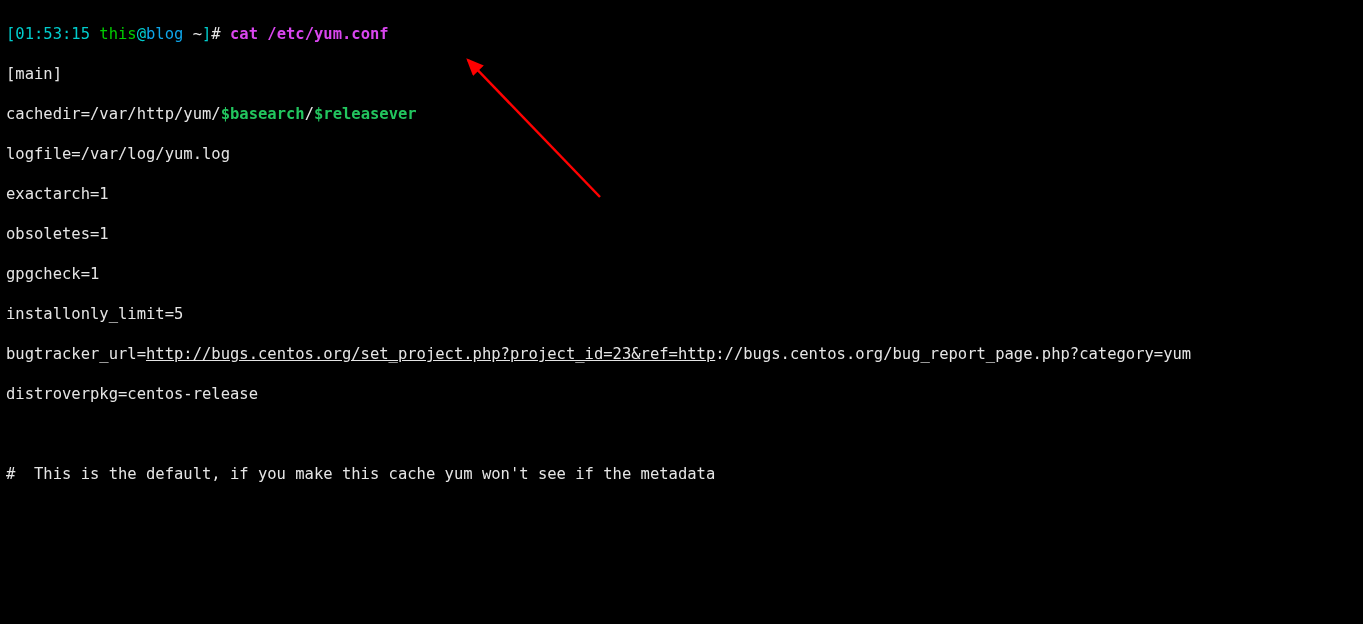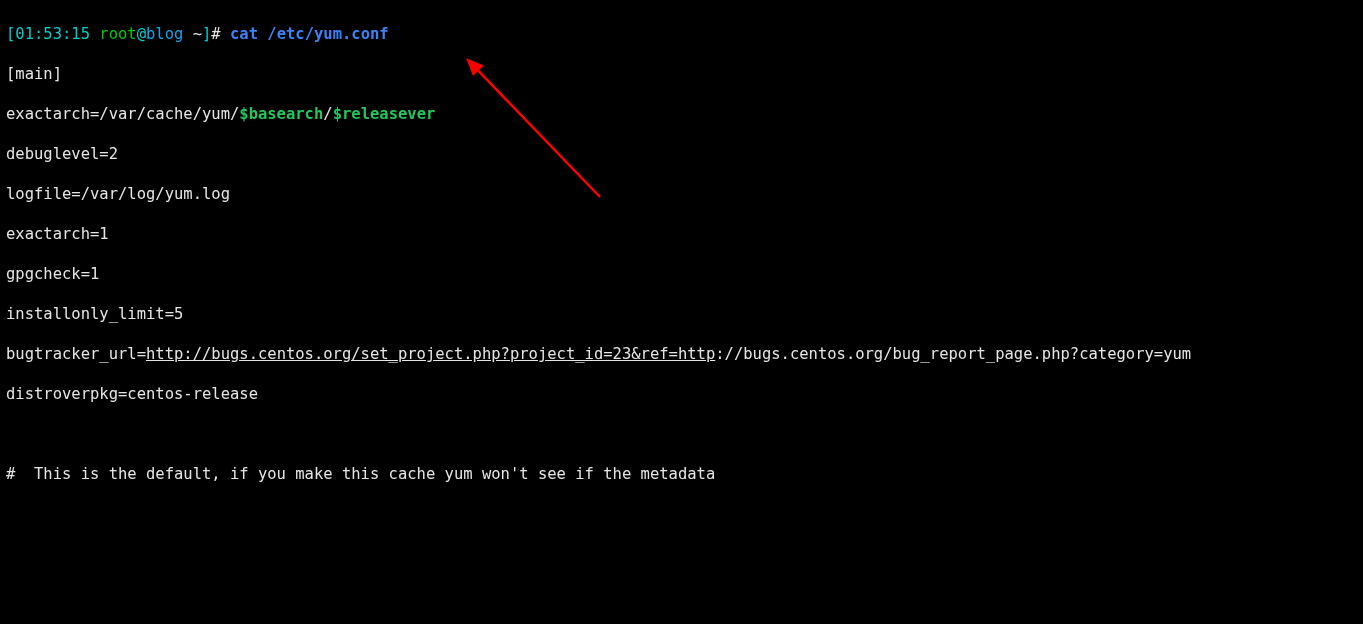--- a/index.html
+++ b/index.html
@@ -18,39 +18,39 @@
     position: relative;
     padding: 4px 6px;
     white-space: pre;
   }
   .line { display: block; }
   .teal   { color: #00cccc; }
   .green  { color: #00cc00; }
   .purple { color: #0ea5e9; }
   .white  { color: #e5e5e5; }
   .yellowB { color: #22c55e; font-weight: bold; }
-  .whiteB  { color: #3b82f6; font-weight: bold; }
+  .whiteB  { color: #d946ef; font-weight: bold; }
   .under { text-decoration: underline; }
   svg.arrow {
     position: absolute;
     top: 0;
     left: 0;
     pointer-events: none;
   }
 </style>
 </head>
 <body>
 
 <div class="terminal">
-<span class="line"><span class="teal">[</span><span class="teal">01:53:15</span><span class="green"> root</span><span class="teal">@</span><span class="purple">blog</span><span class="white"> ~</span><span class="teal">]</span><span class="white"># </span><span class="whiteB">cat /etc/yum.conf</span></span>
+<span class="line"><span class="teal">[</span><span class="teal">01:53:15</span><span class="green"> this</span><span class="teal">@</span><span class="purple">blog</span><span class="white"> ~</span><span class="teal">]</span><span class="white"># </span><span class="whiteB">cat /etc/yum.conf</span></span>
 <span class="line">[main]</span>
-<span class="line"><span>exactarch=/var/cache/yum/</span><span class="yellowB">$basearch</span><span>/</span><span class="yellowB">$releasever</span></span>
-<span class="line">debuglevel=2</span>
+<span class="line"><span>cachedir=/var/http/yum/</span><span class="yellowB">$basearch</span><span>/</span><span class="yellowB">$releasever</span></span>
 <span class="line">logfile=/var/log/yum.log</span>
 <span class="line">exactarch=1</span>
+<span class="line">obsoletes=1</span>
 <span class="line">gpgcheck=1</span>
 <span class="line">installonly_limit=5</span>
 <span class="line"><span>bugtracker_url=</span><span class="under">http://bugs.centos.org/set_project.php?project_id=23&amp;ref=http</span><span>://bugs.centos.org/bug_report_page.php?category=yum</span></span>
 <span class="line">distroverpkg=centos-release</span>
 <span class="line"></span>
 <span class="line"></span>
 <span class="line">#  This is the default, if you make this cache yum won't see if the metadata</span>
 
 
 

